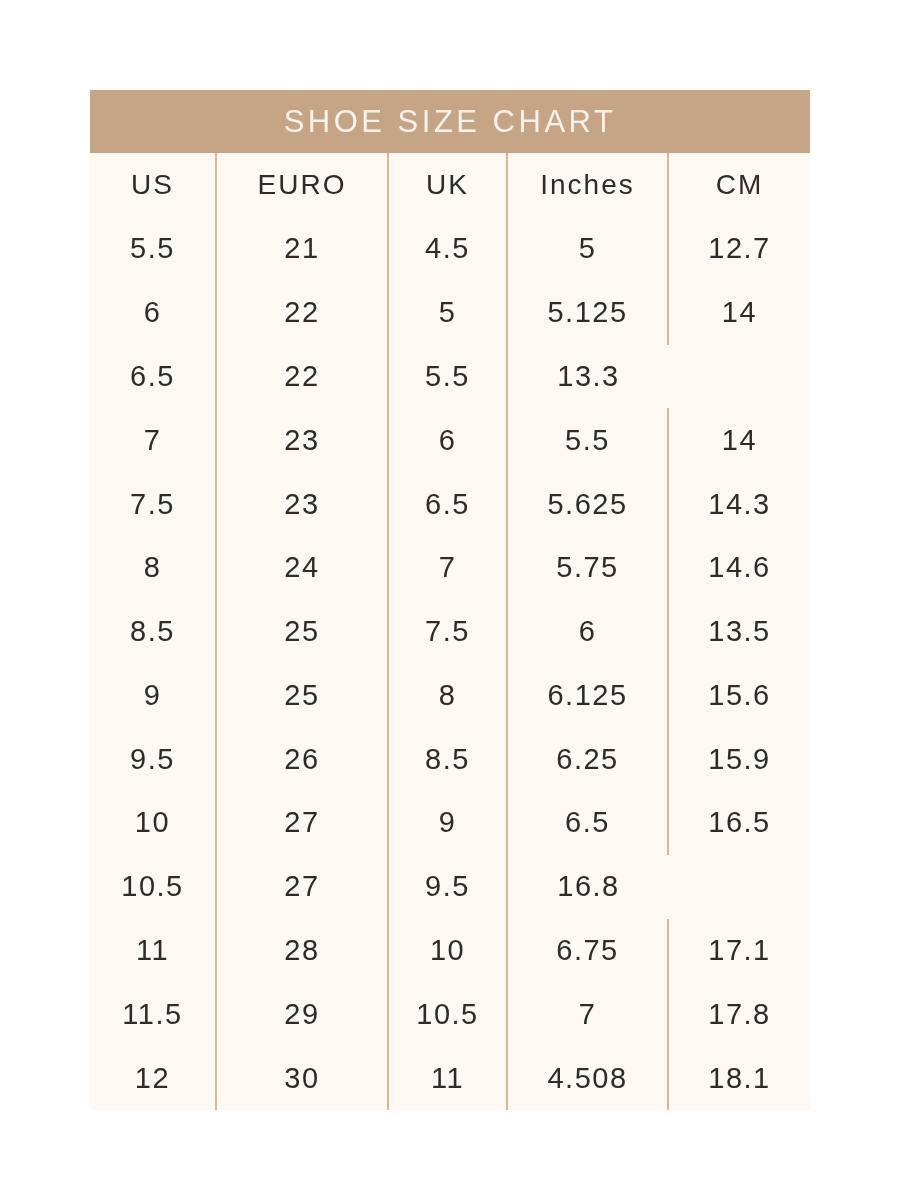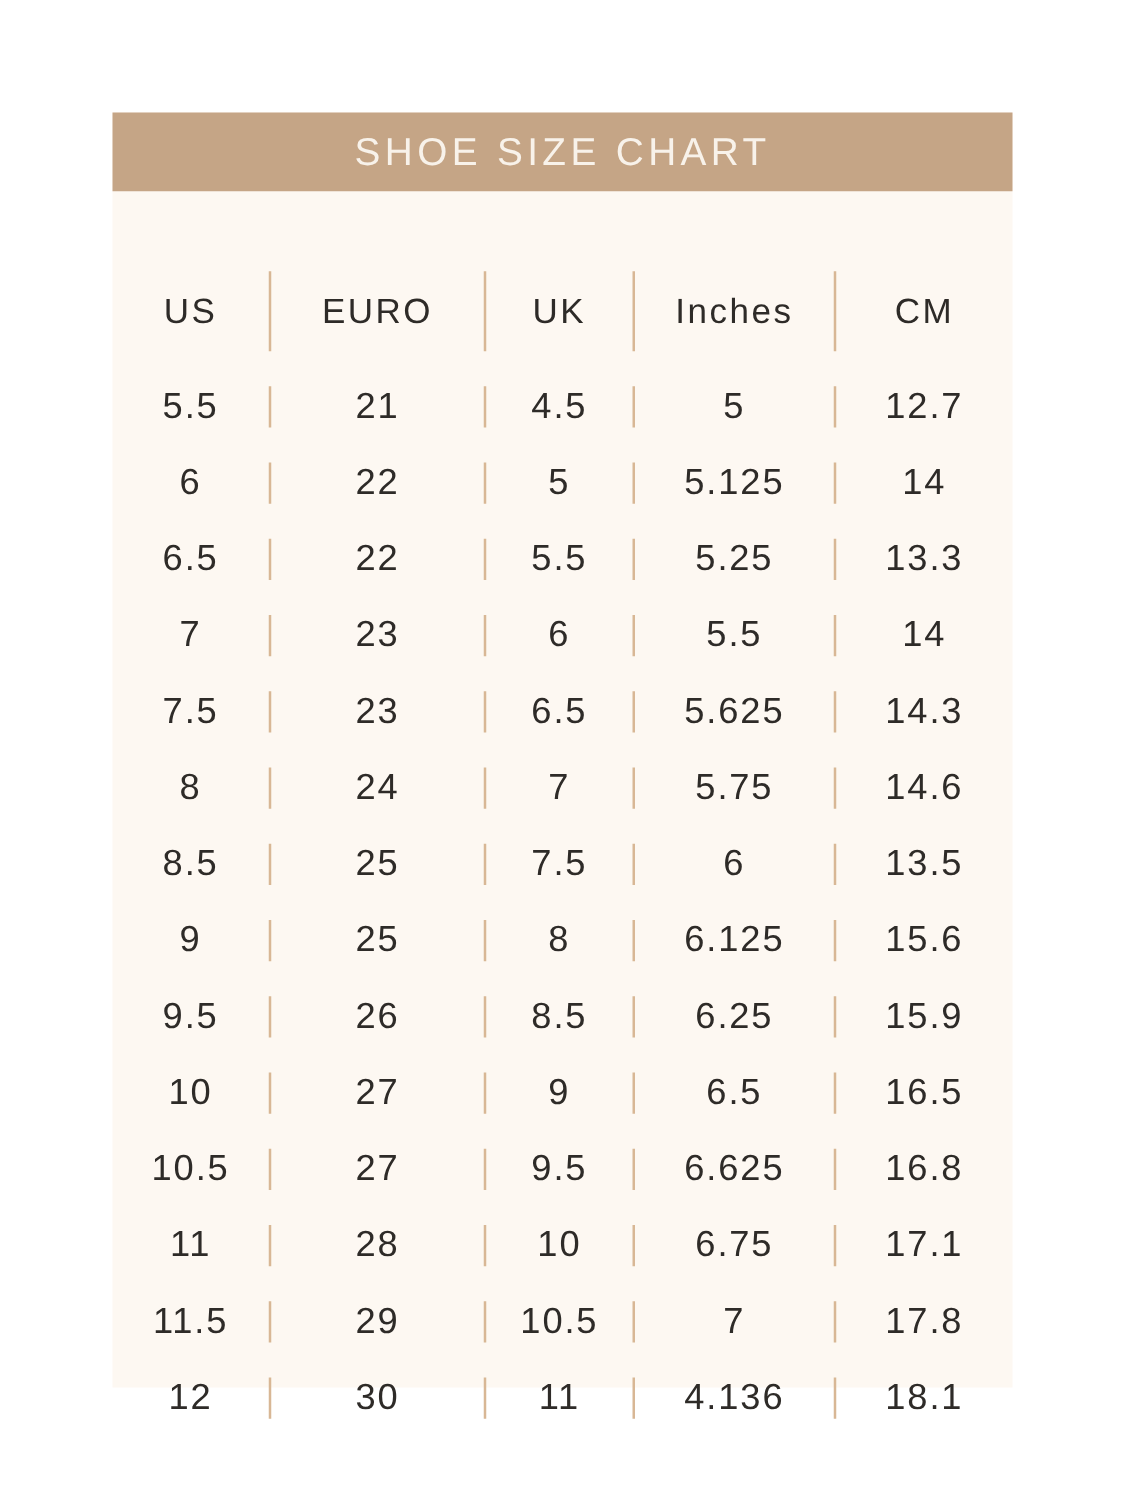--- a/index.html
+++ b/index.html
@@ -16,21 +16,20 @@
   }
   .chart {
     position: absolute;
     left: 90px;
     top: 90px;
     width: 720px;
     height: 1020px;
     display: flex;
     flex-direction: column;
     background: #fdf8f2;
-    gap: 36px;
   }
   .chart-title {
     flex: 0 0 63px;
     background: #c5a586;
     color: #f8f2ea;
     display: flex;
     align-items: center;
     justify-content: center;
     font-size: 31px;
     font-weight: 300;
@@ -38,21 +37,20 @@
   }
   .tbody {
     flex: 1 1 auto;
     display: flex;
     flex-direction: column;
   }
   .trow {
     display: grid;
     grid-template-columns: 17.64% 23.89% 16.53% 22.36% 19.58%;
     flex: 1 1 0;
-    margin-top: 28px;
   }
   .trow.header {
     flex: 0 0 64px;
   }
   .cell {
     display: flex;
     align-items: center;
     justify-content: center;
     border-right: 2px solid #d8b795;
     font-size: 29px;
@@ -93,21 +91,20 @@
         <div class="cell">6</div>
         <div class="cell">22</div>
         <div class="cell">5</div>
         <div class="cell">5.125</div>
         <div class="cell">14</div>
       </div>
       <div class="trow">
         <div class="cell">6.5</div>
         <div class="cell">22</div>
         <div class="cell">5.5</div>
-        <div class="cell">5.25</div>
         <div class="cell">13.3</div>
       </div>
       <div class="trow">
         <div class="cell">7</div>
         <div class="cell">23</div>
         <div class="cell">6</div>
         <div class="cell">5.5</div>
         <div class="cell">14</div>
       </div>
       <div class="trow">
@@ -149,38 +146,37 @@
         <div class="cell">10</div>
         <div class="cell">27</div>
         <div class="cell">9</div>
         <div class="cell">6.5</div>
         <div class="cell">16.5</div>
       </div>
       <div class="trow">
         <div class="cell">10.5</div>
         <div class="cell">27</div>
         <div class="cell">9.5</div>
-        <div class="cell">6.625</div>
         <div class="cell">16.8</div>
       </div>
       <div class="trow">
         <div class="cell">11</div>
         <div class="cell">28</div>
         <div class="cell">10</div>
         <div class="cell">6.75</div>
         <div class="cell">17.1</div>
       </div>
       <div class="trow">
         <div class="cell">11.5</div>
         <div class="cell">29</div>
         <div class="cell">10.5</div>
         <div class="cell">7</div>
         <div class="cell">17.8</div>
       </div>
       <div class="trow">
         <div class="cell">12</div>
         <div class="cell">30</div>
         <div class="cell">11</div>
-        <div class="cell">4.136</div>
+        <div class="cell">4.508</div>
         <div class="cell">18.1</div>
       </div>
     </div>
 </div>
 
 </body></html>

